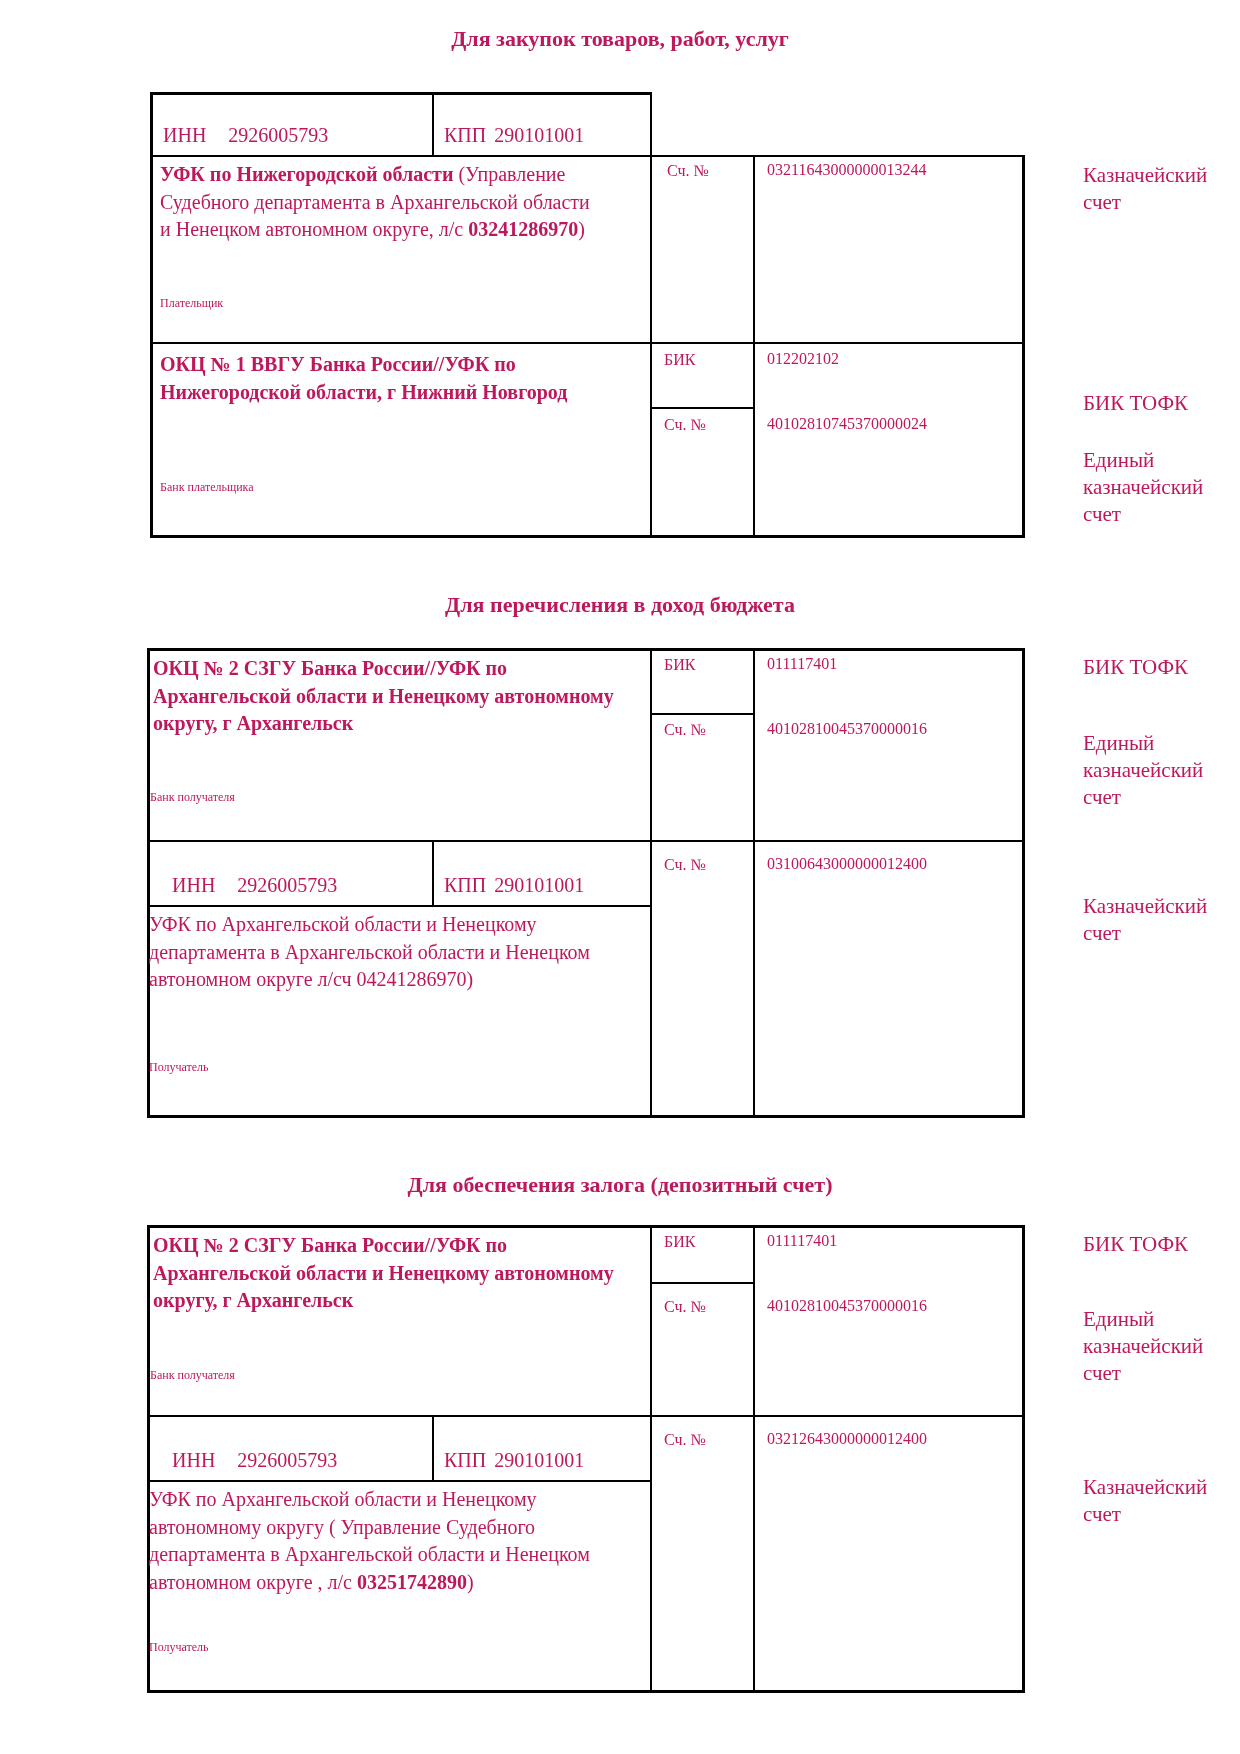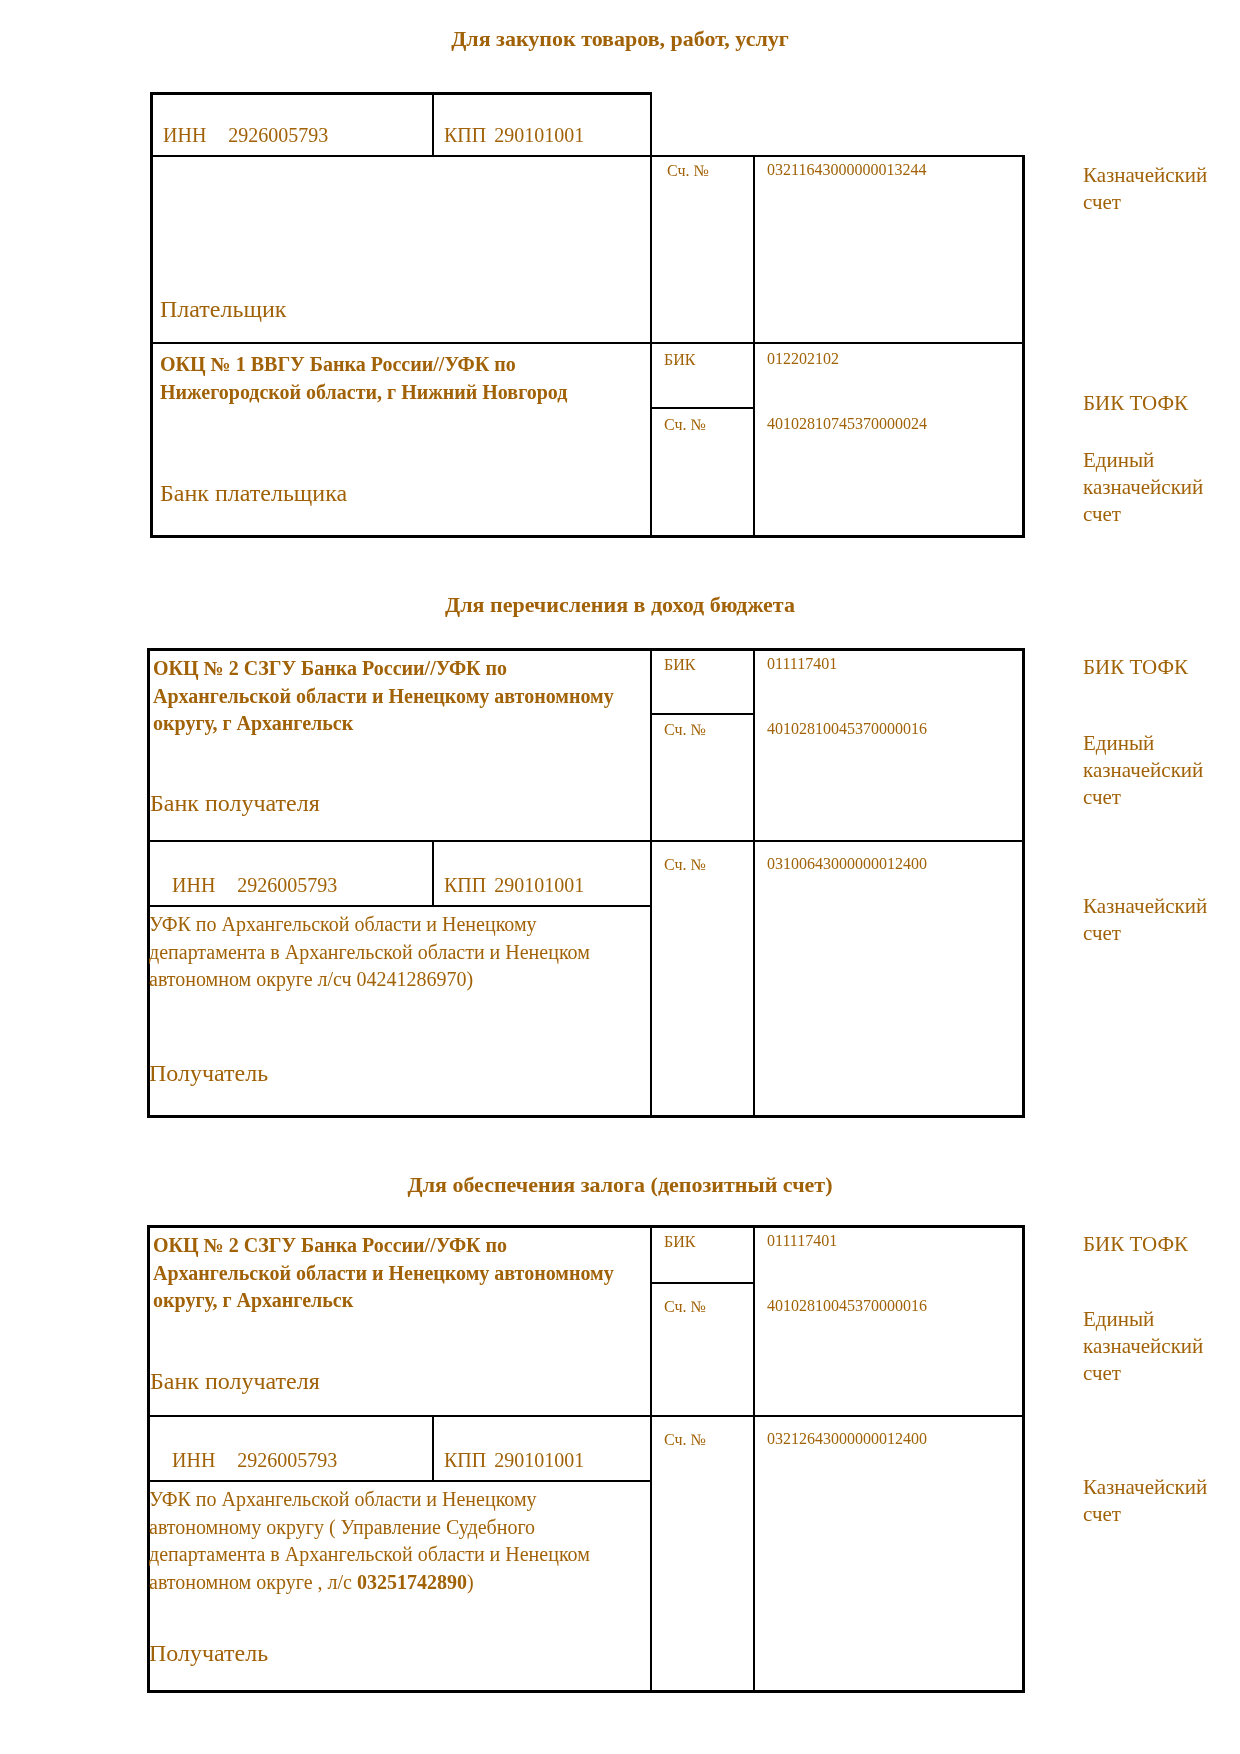--- a/index.html
+++ b/index.html
@@ -1,29 +1,29 @@
 <!DOCTYPE html>
 <html><head>
 <meta charset="utf-8">
 <style>
   html,body{margin:0;padding:0;background:#ffffff;}
   .page{
     position:relative;width:1240px;height:1754px;background:#ffffff;
-    font-family:"Liberation Serif", serif;color:#a16207;overflow:hidden;
+    font-family:"Liberation Serif", serif;color:#be185d;overflow:hidden;
   }
   .title{
     position:absolute;left:150px;width:940px;text-align:center;
     font-size:22px;font-weight:bold;white-space:nowrap;
   }
   .ln{position:absolute;background:#000;}
   .txt{position:absolute;font-size:20px;line-height:27.5px;white-space:nowrap;margin-top:16px;}
   .rich{position:absolute;font-size:20px;line-height:27.5px;}
   .rich div{white-space:nowrap;}
   .val{position:absolute;font-size:16px;white-space:nowrap;}
-  .caption{position:absolute;font-size:24px;white-space:nowrap;}
+  .caption{position:absolute;font-size:12px;white-space:nowrap;}
   .side{position:absolute;width:155px;font-size:21px;line-height:27px;font-weight:normal;margin-left:43px;}
   .pair span{display:inline-block;}
   .gap22{margin-left:22px;}
   .gap8{margin-left:8px;}
 </style>
 </head>
 <body>
 
 <div class="page">
 
@@ -36,20 +36,25 @@
   <div class="ln" style="left:150px;top:535px;width:875px;height:3px"></div>
   <div class="ln" style="left:150px;top:92px;width:3px;height:446px"></div>
   <div class="ln" style="left:432px;top:92px;width:2px;height:63px"></div>
   <div class="ln" style="left:650px;top:92px;width:2px;height:443px"></div>
   <div class="ln" style="left:753px;top:155px;width:2px;height:380px"></div>
   <div class="ln" style="left:1022px;top:155px;width:3px;height:383px"></div>
 
   <div class="txt pair" style="left:163px;top:106px"><span>ИНН</span><span class="gap22">2926005793</span></div>
   <div class="txt pair" style="left:444px;top:106px"><span>КПП</span><span class="gap8">290101001</span></div>
 
+  <div class="rich" style="left:160px;top:161px;width:485px">
+      <div><span style="font-weight: bold;">УФК по Нижегородской области</span><span> (Управление</span></div>
+      <div><span>Судебного департамента в Архангельской области</span></div>
+      <div><span>и Ненецком автономном округе, л/с </span><span style="font-weight: bold;">03241286970</span><span>)</span></div>
+    </div>
   <div class="caption" style="left:160px;top:296px">Плательщик</div>
   <div class="val" style="left:667px;top:162px">Сч. №</div>
   <div class="val" style="left:767px;top:161px">03211643000000013244</div>
   <div class="side" style="left:1040px;top:162px">Казначейский счет</div>
 
   <div class="rich" style="left:160px;top:351px;width:485px">
       <div><span style="font-weight: bold;">ОКЦ № 1 ВВГУ Банка России//УФК по</span></div>
       <div><span style="font-weight: bold;">Нижегородской области, г Нижний Новгород</span></div>
     </div>
   <div class="caption" style="left:160px;top:480px">Банк плательщика</div>

